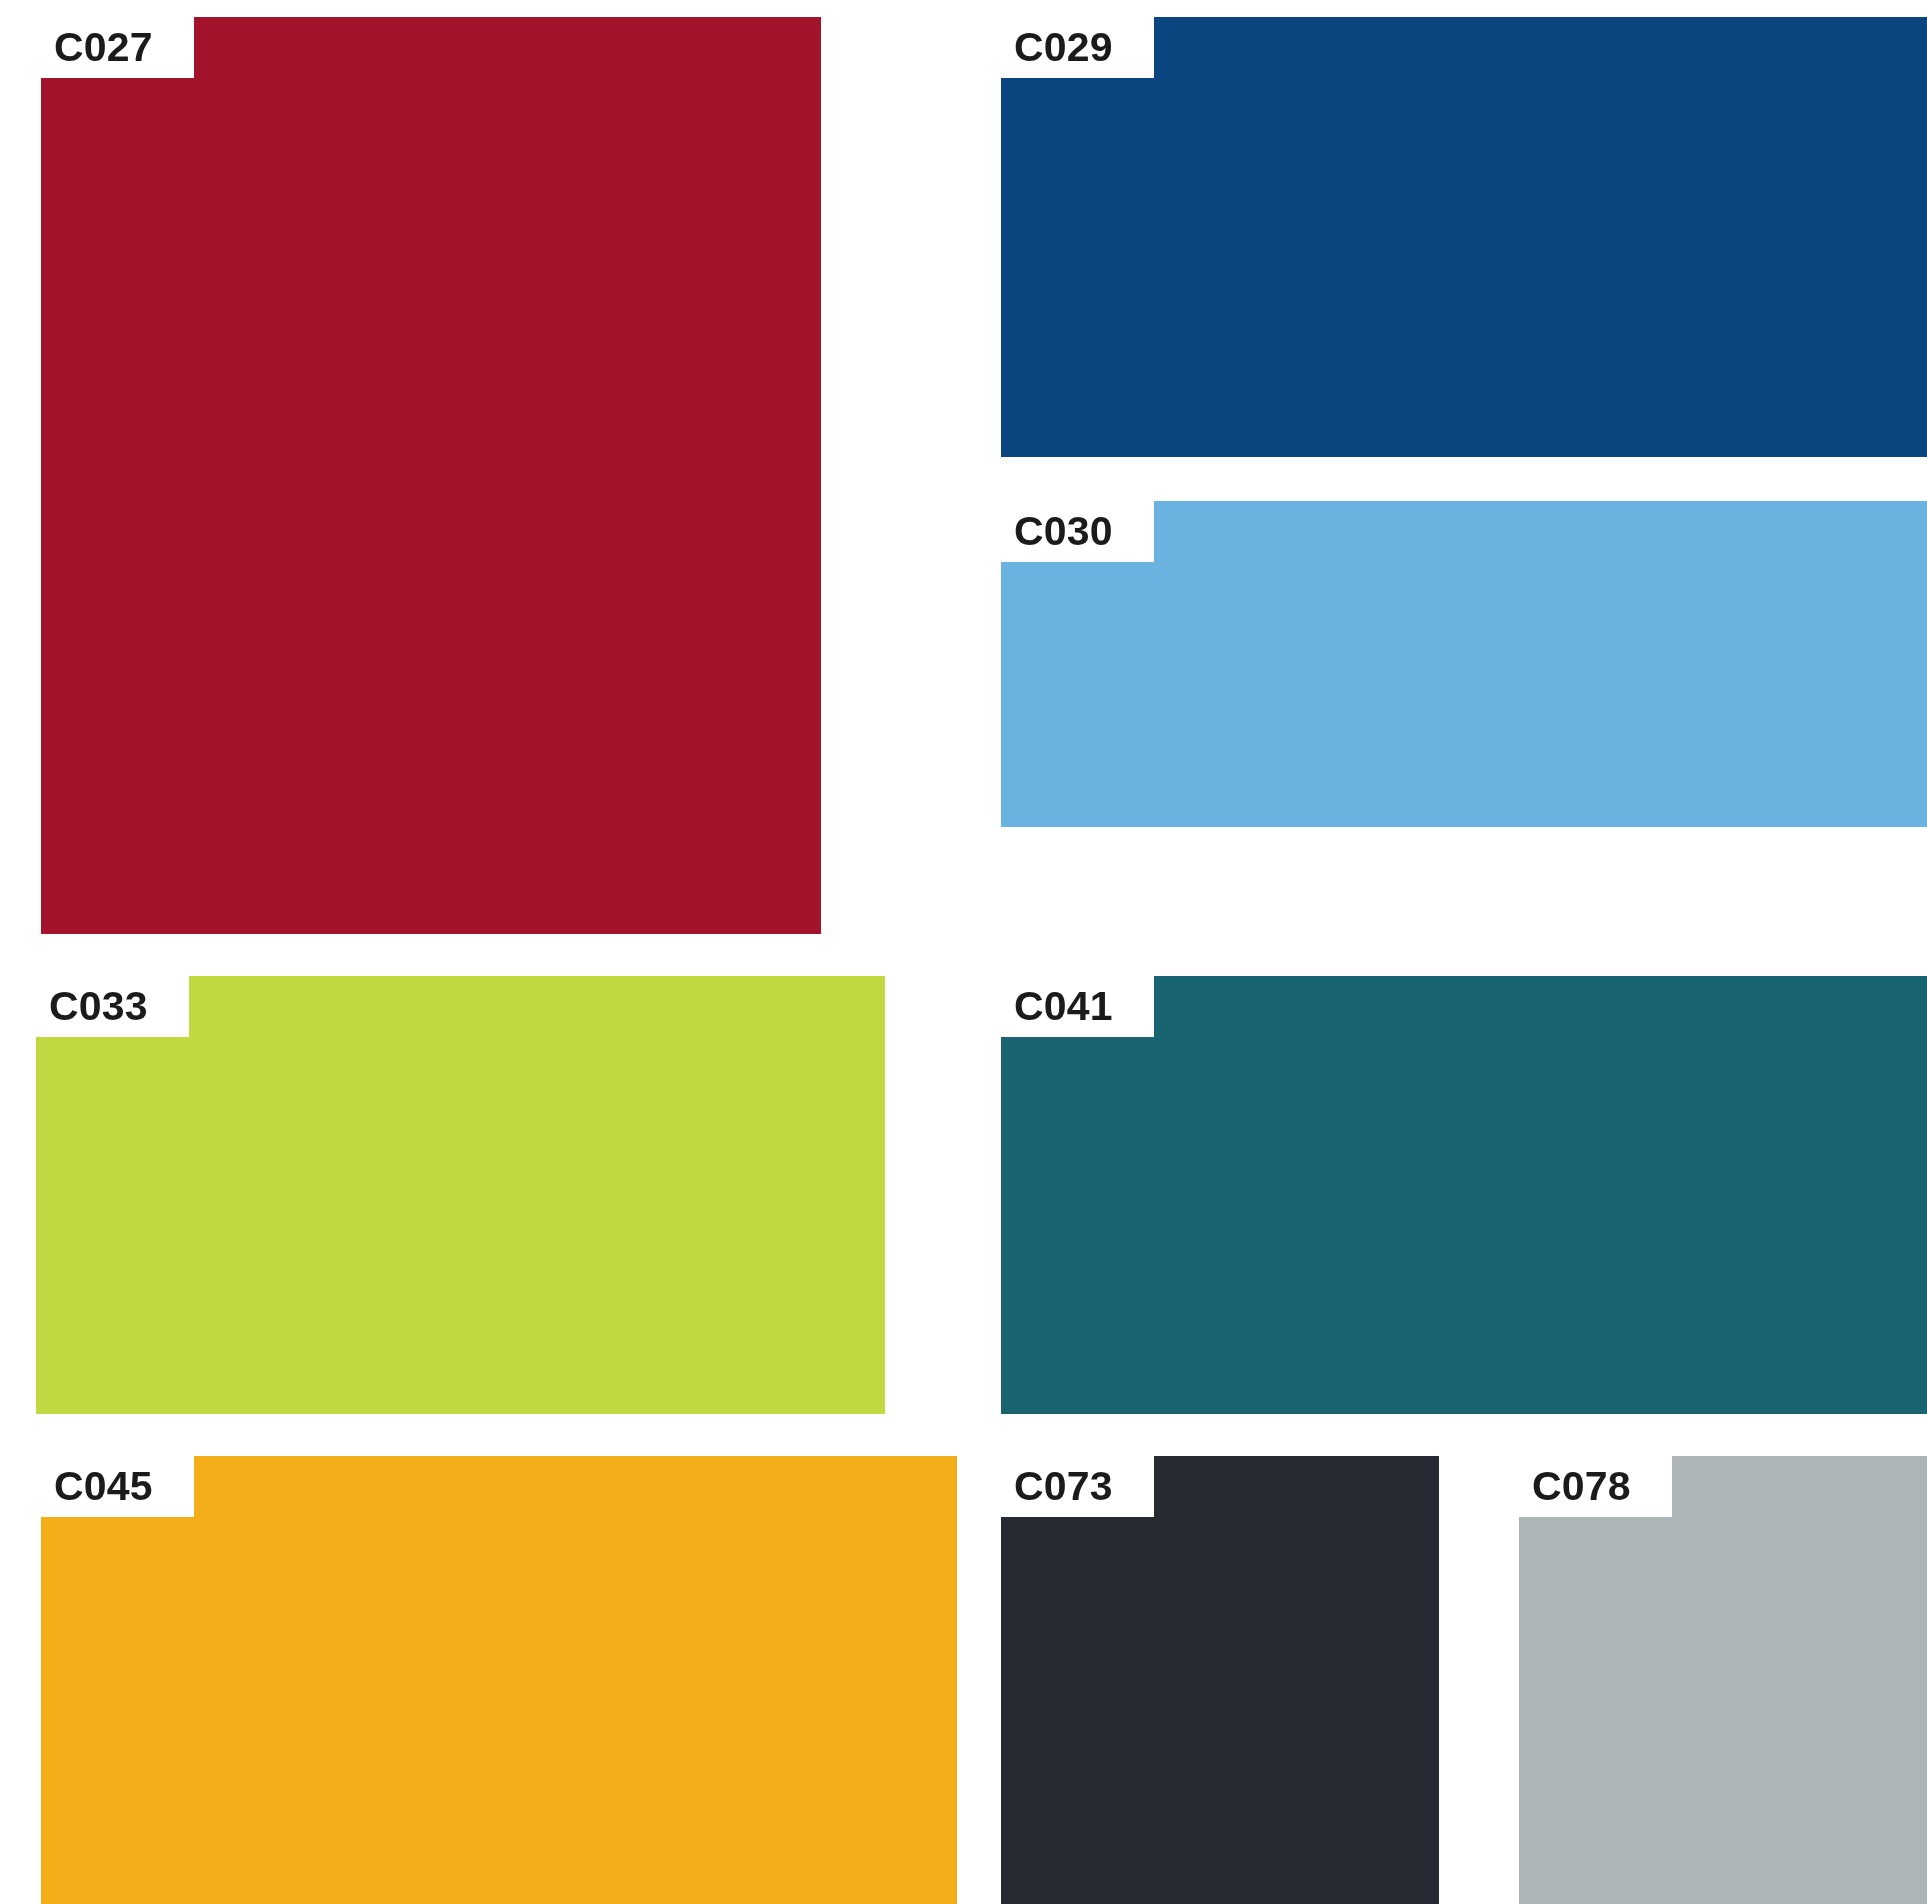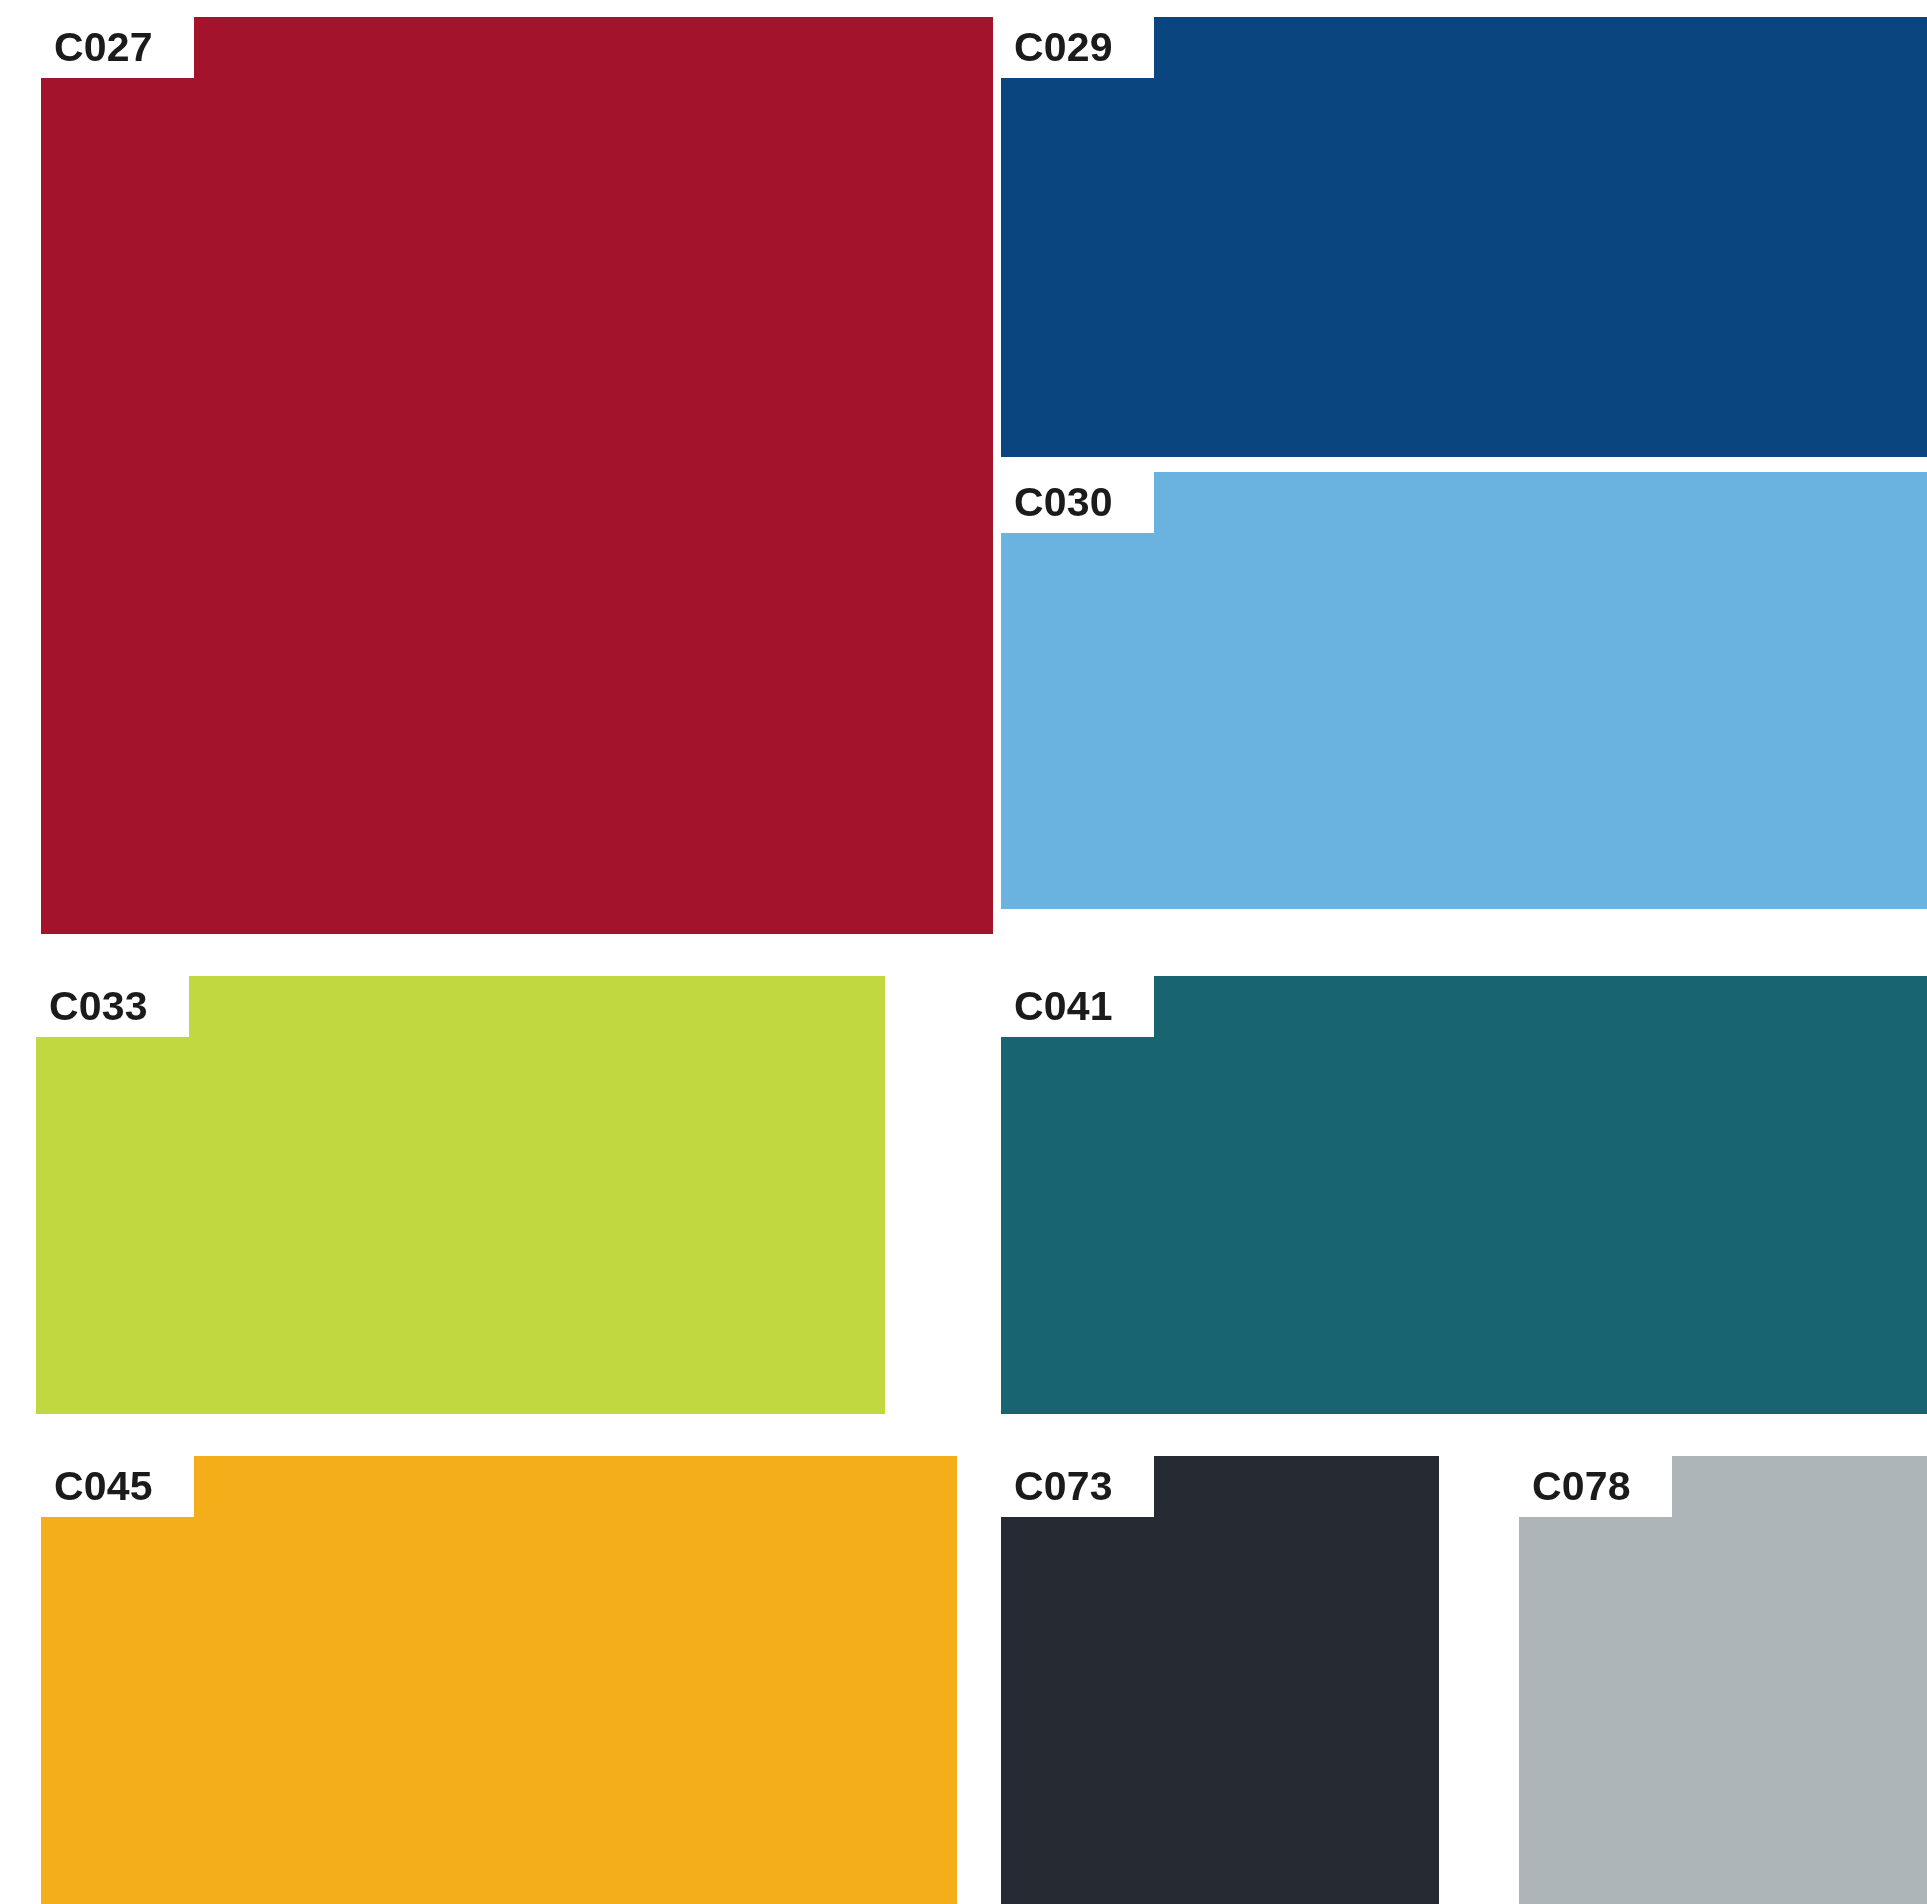--- a/index.html
+++ b/index.html
@@ -59,33 +59,33 @@
     line-height: 1;
     letter-spacing: 0.2px;
     color: #1b1b1b;
     white-space: nowrap;
   }
 </style>
 </head>
 <body>
 
 <div id="palette-sheet" style="background: rgb(255, 255, 255); width: 1927px; height: 1904px;">
-    <div class="swatch" style="left: 41px; top: 16.6px; width: 952px; height: 917px;">
+    <div class="swatch" style="left: 41px; top: 16.6px; width: 780px; height: 917px;">
       <div class="swatch-fill" style="background: rgb(164, 19, 44);"></div>
       <div class="swatch-label">
         <span class="swatch-label-text">C027</span>
       </div>
     </div>
     <div class="swatch" style="left: 1001px; top: 16.6px; width: 926px; height: 440px; border-radius: 13px;">
       <div class="swatch-fill" style="background: rgb(10, 69, 128);"></div>
       <div class="swatch-label">
         <span class="swatch-label-text">C029</span>
       </div>
     </div>
-    <div class="swatch" style="left: 1001px; top: 472px; width: 926px; height: 437px;">
+    <div class="swatch" style="left: 1001px; top: 501px; width: 926px; height: 326px;">
       <div class="swatch-fill" style="background: rgb(106, 178, 224);"></div>
       <div class="swatch-label">
         <span class="swatch-label-text">C030</span>
       </div>
     </div>
     <div class="swatch" style="left: 36px; top: 976px; width: 849px; height: 438px;">
       <div class="swatch-fill" style="background: rgb(193, 216, 64);"></div>
       <div class="swatch-label">
         <span class="swatch-label-text">C033</span>
       </div>

